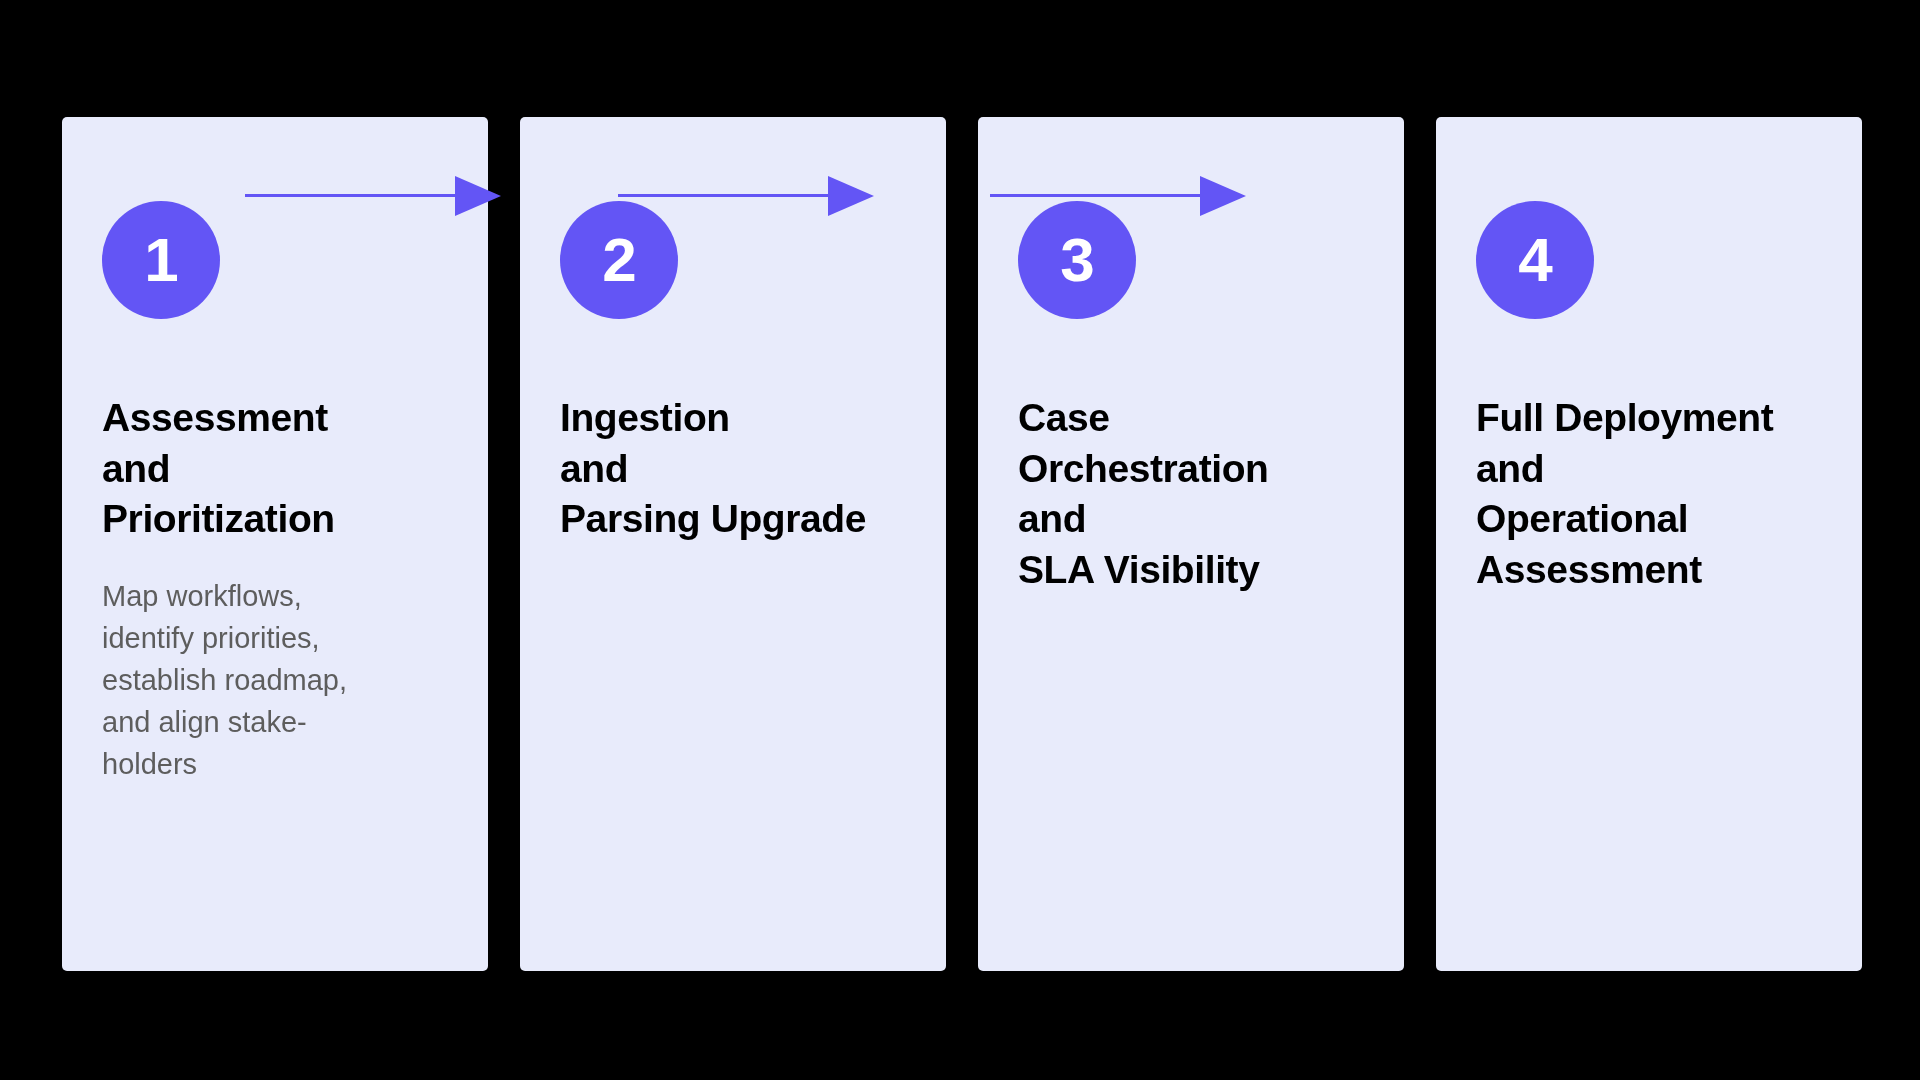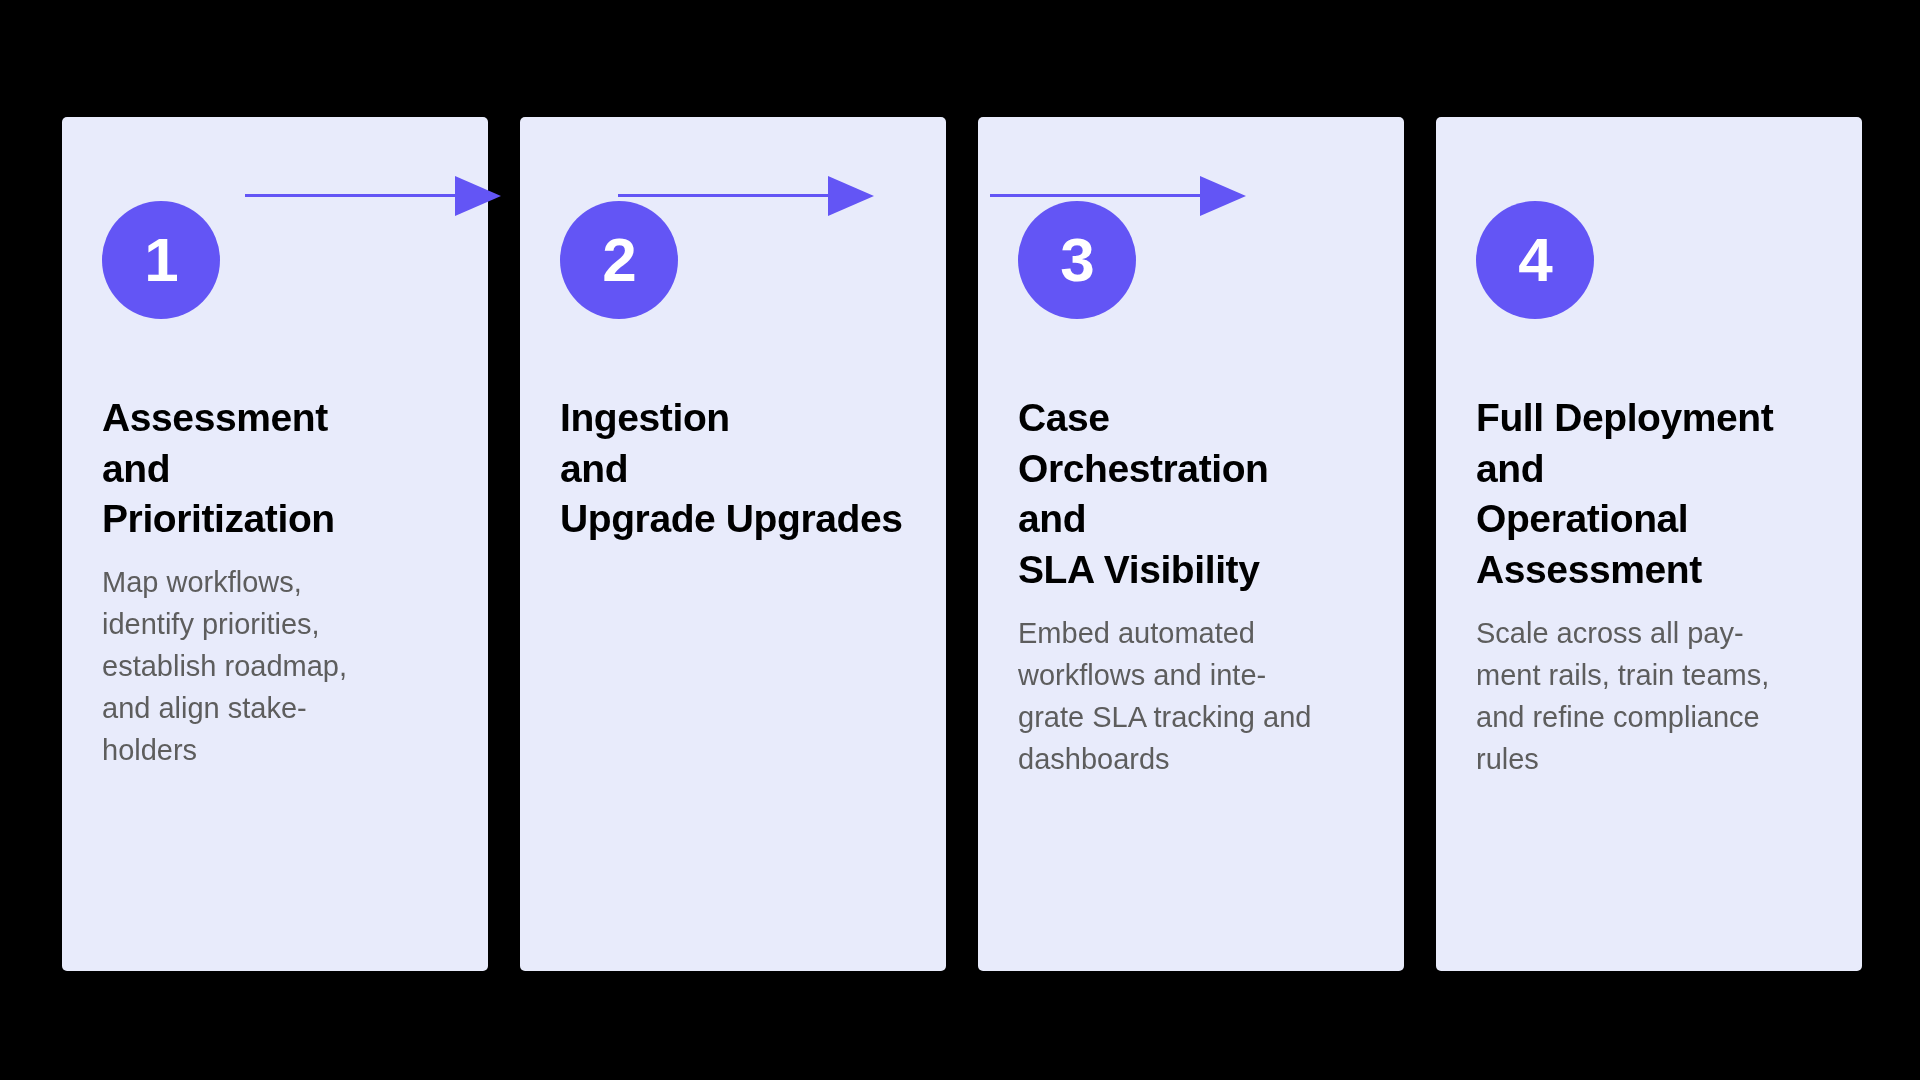--- a/index.html
+++ b/index.html
@@ -53,21 +53,21 @@
   .card-title {
     margin-top: 74px;
     font-size: 39px;
     font-weight: bold;
     color: #000000;
     line-height: 1.3;
     letter-spacing: -0.4px;
     white-space: pre-line;
   }
   .card-desc {
-    margin-top: 16px;
+    margin-top: 30px;
     font-size: 29px;
     color: #5d5d5d;
     line-height: 1.45;
     white-space: pre-line;
     padding-right: 22px;
   }
   
   .connector {
     position: absolute;
     top: 176px;
@@ -117,49 +117,41 @@
 and align stake-
 holders</div>
     </div>
 
     <div class="card">
       <div class="badge">
         <span>2</span>
       </div>
       <div class="card-title">Ingestion
 and
-Upgrade Upgrades</div>
+Parsing Upgrade</div>
     </div>
 
     <div class="card">
       <div class="badge">
         <span>3</span>
       </div>
       <div class="card-title">Case
 Orchestration
 and
 SLA Visibility</div>
-      <div class="card-desc">Embed automated
-workflows and inte-
-grate SLA tracking and
-dashboards</div>
     </div>
 
     <div class="card">
       <div class="badge">
         <span>4</span>
       </div>
       <div class="card-title">Full Deployment
 and
 Operational
 Assessment</div>
-      <div class="card-desc">Scale across all pay-
-ment rails, train teams,
-and refine compliance
-rules</div>
     </div>
 
   </div>
 
   <div class="connector" id="conn1">
     <div class="line"></div>
     <div class="head"></div>
   </div>
 
   <div class="connector" id="conn2">

